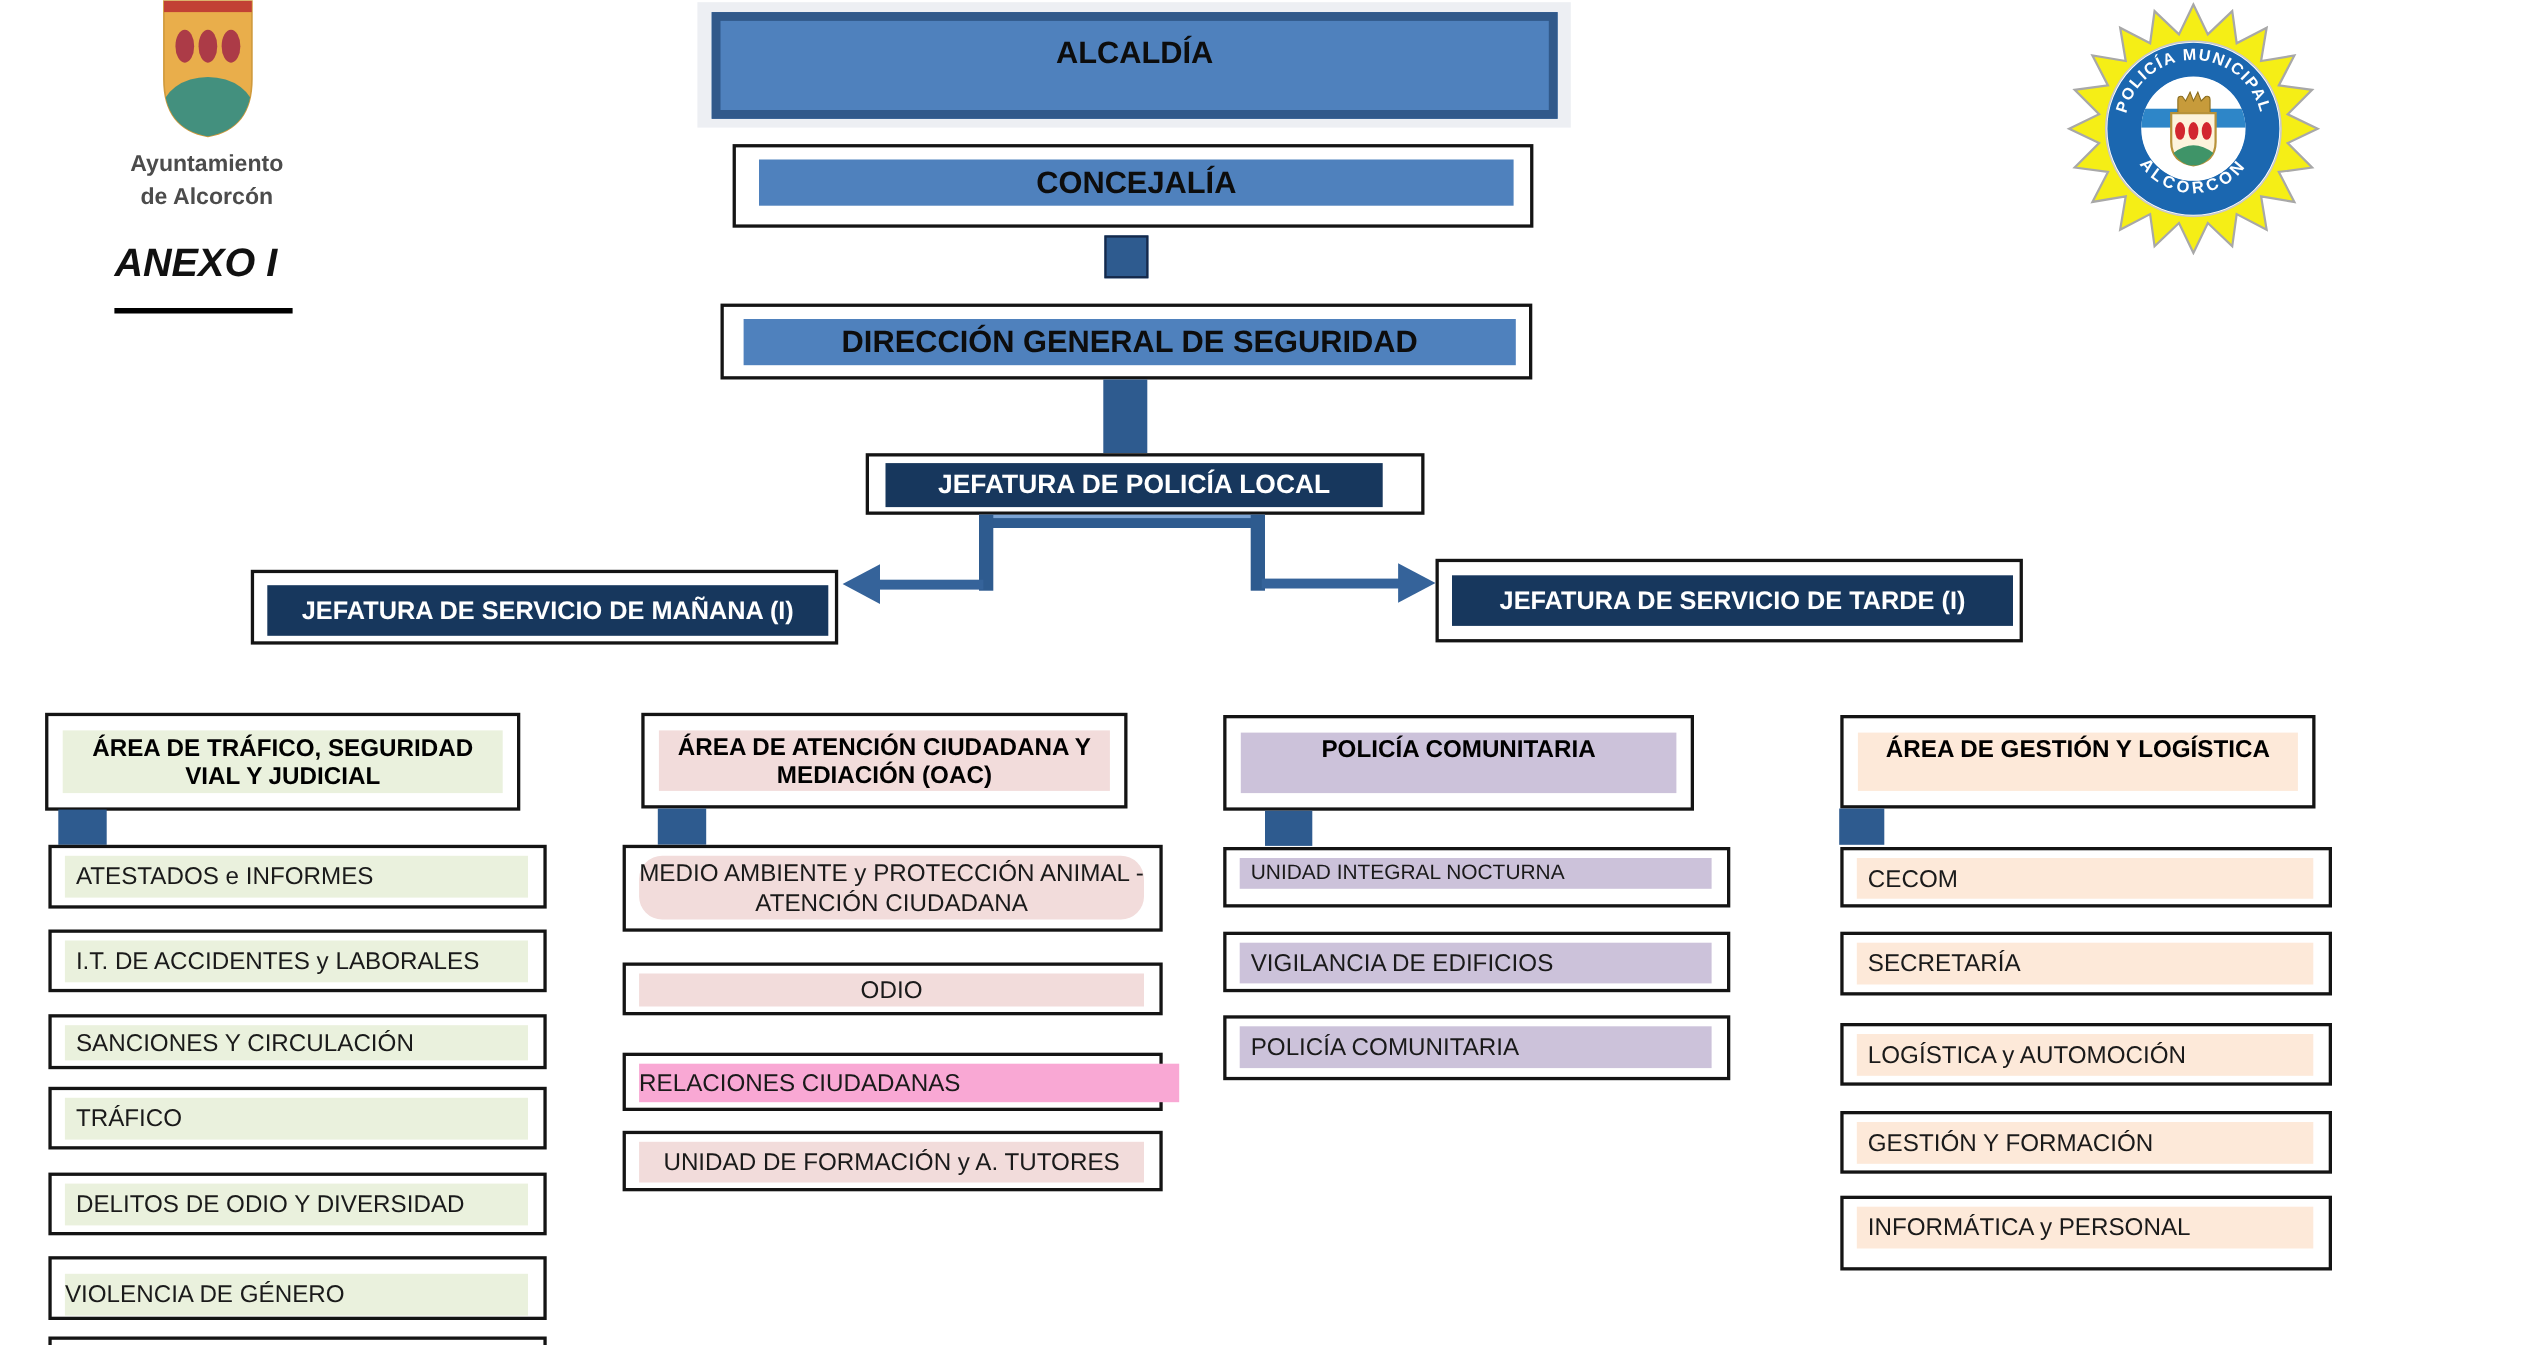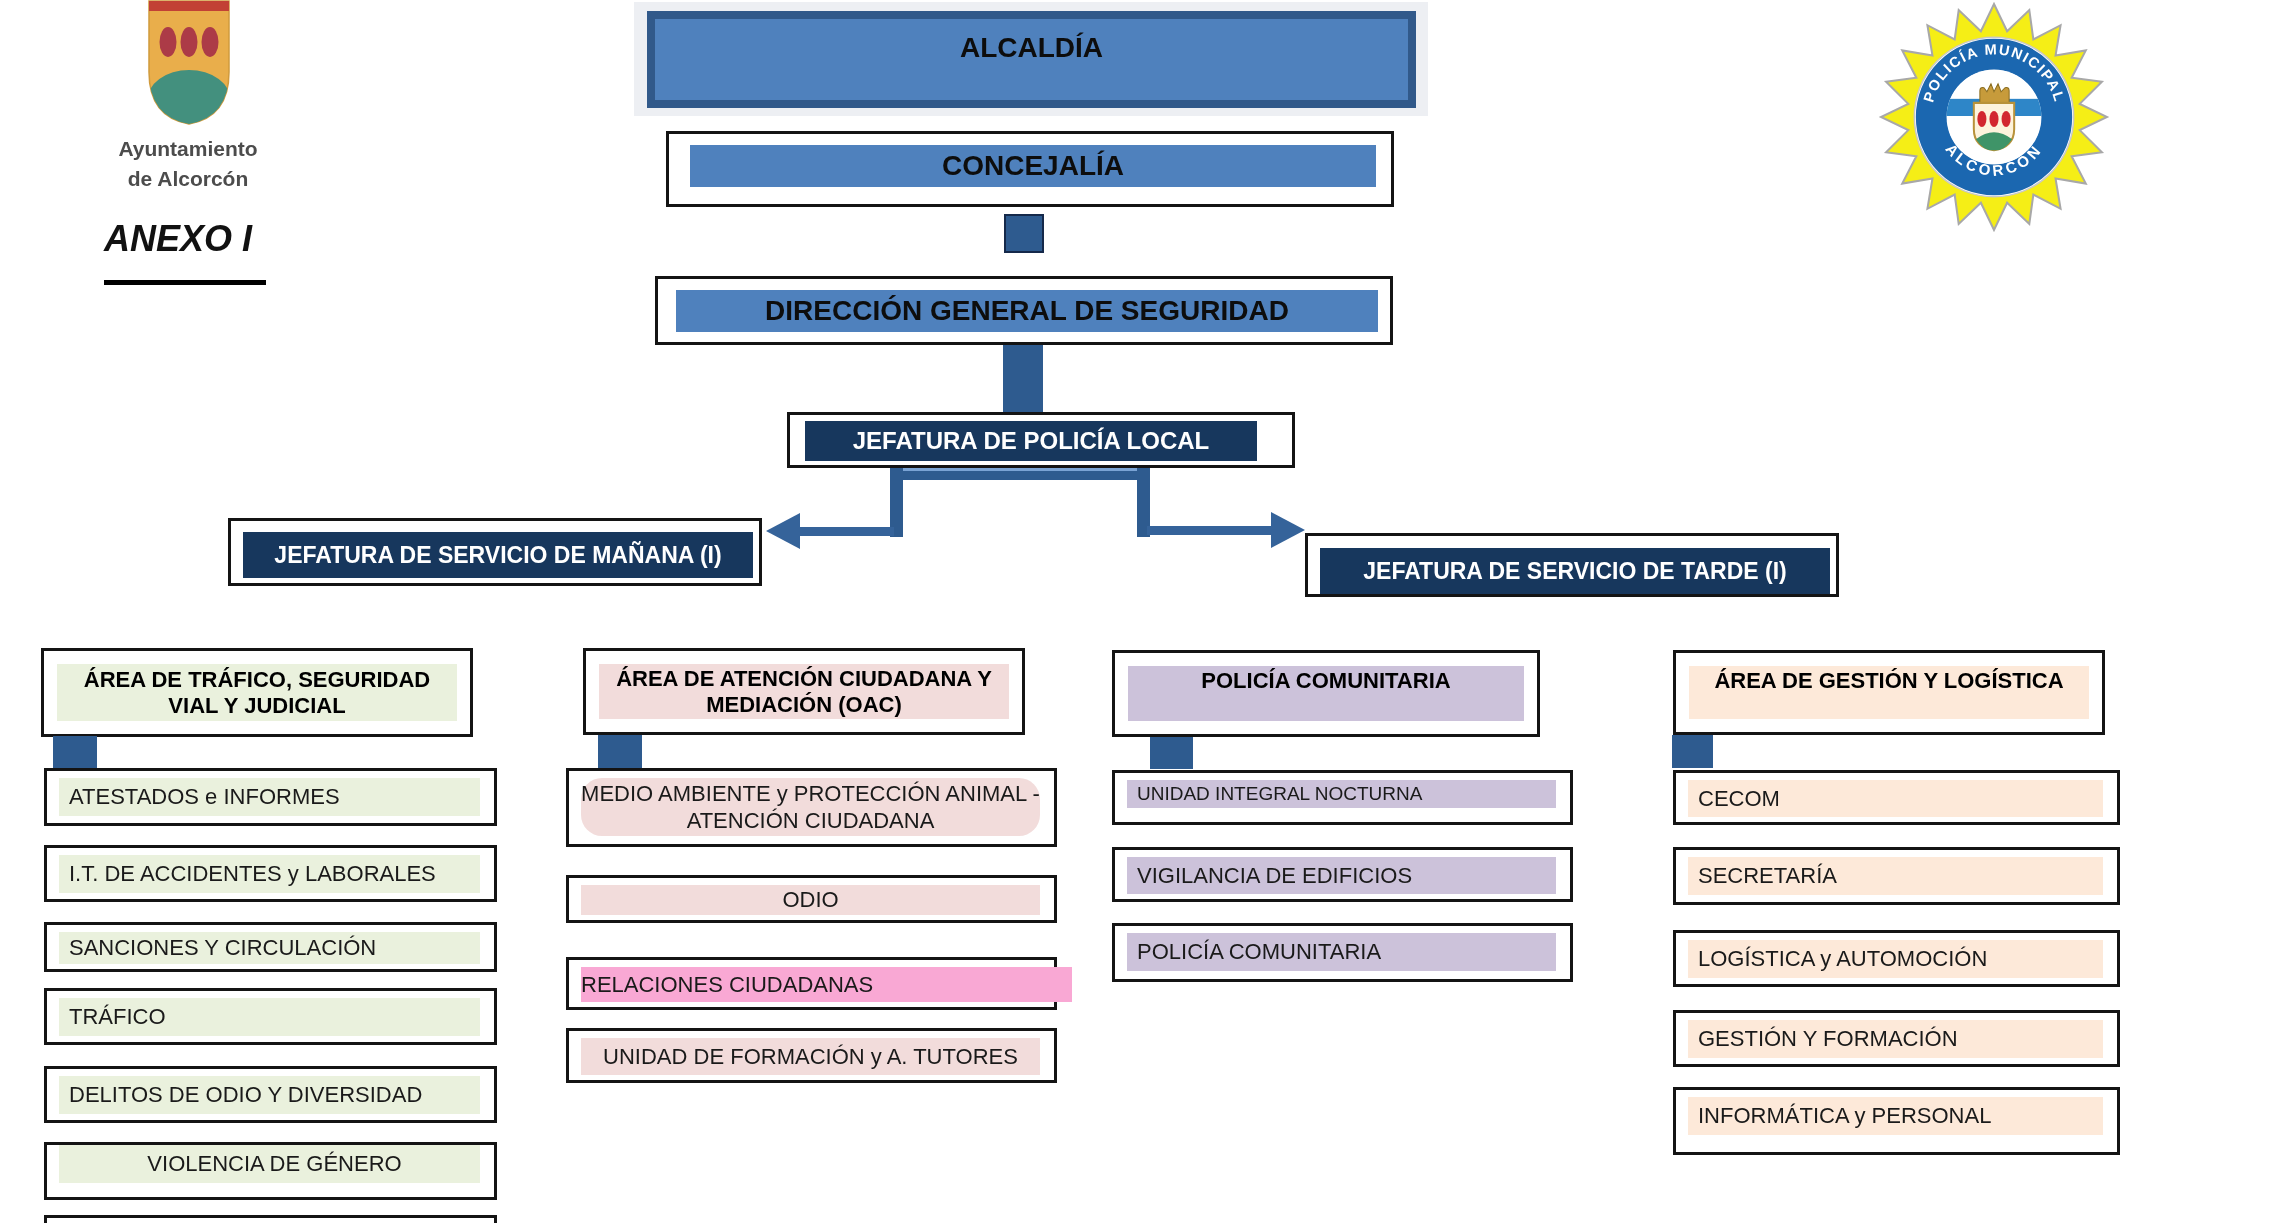--- a/index.html
+++ b/index.html
@@ -103,21 +103,21 @@
   <div class="conn" style="left:890px;top:468px;width:13px;height:69px;"></div>
   <div class="conn" style="left:1137px;top:468px;width:13px;height:69px;"></div>
   <div class="conn" style="left:798px;top:527px;width:96px;height:9px;background:#35639a;"></div>
   <div class="arrowhead arrow-left" style="left:766px;top:513px;"></div>
   <div class="conn" style="left:1147px;top:526px;width:126px;height:9px;background:#35639a;"></div>
   <div class="arrowhead arrow-right" style="left:1271px;top:512px;"></div>
 
   <div class="box" style="left:228px;top:518px;width:534px;height:68px;">
     <div class="bar navybar" style="left:12px;top:11px;width:510px;height:46px;line-height:46px;font-size:23px;">JEFATURA DE SERVICIO DE MAÑANA (I)</div>
   </div>
-  <div class="box" style="left:1305px;top:533px;width:534px;height:64px;">
+  <div class="box" style="left:1305px;top:508px;width:534px;height:76px;">
     <div class="bar navybar" style="left:12px;top:12px;width:510px;height:46px;line-height:46px;font-size:23px;">JEFATURA DE SERVICIO DE TARDE (I)</div>
   </div>
 
   <div id="columns">
       <div class="box" style="left: 41px; top: 648px; width: 432px; height: 89px;">
         <div class="bar hdr-flex" style="left: 13px; top: 13px; width: 400px; height: 57px; background: rgb(234, 241, 221); font-size: 22px; color: rgb(0, 0, 0);">ÁREA DE TRÁFICO, SEGURIDAD VIAL Y JUDICIAL</div>
       </div>
       <div class="sq" style="left: 53px; top: 736px; width: 44px; height: 33px;"></div>
       <div class="box" style="left: 44px; top: 768px; width: 453px; height: 58px;">
         <div class="bar" style="left: 12px; top: 7px; width: 421px; height: 38px; background: rgb(234, 241, 221); font-size: 22px; color: rgb(26, 26, 26); line-height: 38px; white-space: nowrap; overflow: hidden; text-align: left; padding-left: 10px;">ATESTADOS e INFORMES</div>
@@ -128,21 +128,21 @@
       <div class="box" style="left: 44px; top: 922px; width: 453px; height: 50px;">
         <div class="bar" style="left: 12px; top: 7px; width: 421px; height: 32px; background: rgb(234, 241, 221); font-size: 22px; color: rgb(26, 26, 26); line-height: 32px; white-space: nowrap; overflow: hidden; text-align: left; padding-left: 10px;">SANCIONES Y CIRCULACIÓN</div>
       </div>
       <div class="box" style="left: 44px; top: 988px; width: 453px; height: 57px;">
         <div class="bar" style="left: 12px; top: 7px; width: 421px; height: 38px; background: rgb(234, 241, 221); font-size: 22px; color: rgb(26, 26, 26); line-height: 38px; white-space: nowrap; overflow: hidden; text-align: left; padding-left: 10px;">TRÁFICO</div>
       </div>
       <div class="box" style="left: 44px; top: 1066px; width: 453px; height: 57px;">
         <div class="bar" style="left: 12px; top: 7px; width: 421px; height: 38px; background: rgb(234, 241, 221); font-size: 22px; color: rgb(26, 26, 26); line-height: 38px; white-space: nowrap; overflow: hidden; text-align: left; padding-left: 10px;">DELITOS DE ODIO Y DIVERSIDAD</div>
       </div>
       <div class="box" style="left: 44px; top: 1142px; width: 453px; height: 58px;">
-        <div class="bar" style="left: 12px; top: 0; width: 421px; height: 38px; background: rgb(234, 241, 221); font-size: 22px; color: rgb(26, 26, 26); line-height: 38px; white-space: nowrap; overflow: hidden; text-align: center; padding-left: 10px;">VIOLENCIA DE GÉNERO</div>
+        <div class="bar" style="left: 12px; top: 13px; width: 421px; height: 38px; background: rgb(234, 241, 221); font-size: 22px; color: rgb(26, 26, 26); line-height: 38px; white-space: nowrap; overflow: hidden; text-align: left; ">VIOLENCIA DE GÉNERO</div>
       </div>
       <div class="box" style="left: 583px; top: 648px; width: 442px; height: 87px;">
         <div class="bar hdr-flex" style="left: 13px; top: 13px; width: 410px; height: 55px; background: rgb(242, 220, 219); font-size: 22px; color: rgb(0, 0, 0);">ÁREA DE ATENCIÓN CIUDADANA Y MEDIACIÓN (OAC)</div>
       </div>
       <div class="sq" style="left: 598px; top: 735px; width: 44px; height: 33px;"></div>
       <div class="box" style="left: 566px; top: 768px; width: 491px; height: 79px;">
         <div class="bar hdr-flex" style="left: 12px; top: 7px; width: 459px; height: 58px; background: rgb(242, 220, 219); font-size: 22px; color: rgb(26, 26, 26); font-weight: normal; line-height: 1.25; border-radius: 21px;">MEDIO AMBIENTE y PROTECCIÓN ANIMAL - ATENCIÓN CIUDADANA</div>
       </div>
       <div class="box" style="left: 566px; top: 875px; width: 491px; height: 48px;">
         <div class="bar" style="left: 12px; top: 7px; width: 459px; height: 30px; background: rgb(242, 220, 219); font-size: 22px; color: rgb(26, 26, 26); line-height: 30px; white-space: nowrap; overflow: hidden; text-align: center;">ODIO</div>

